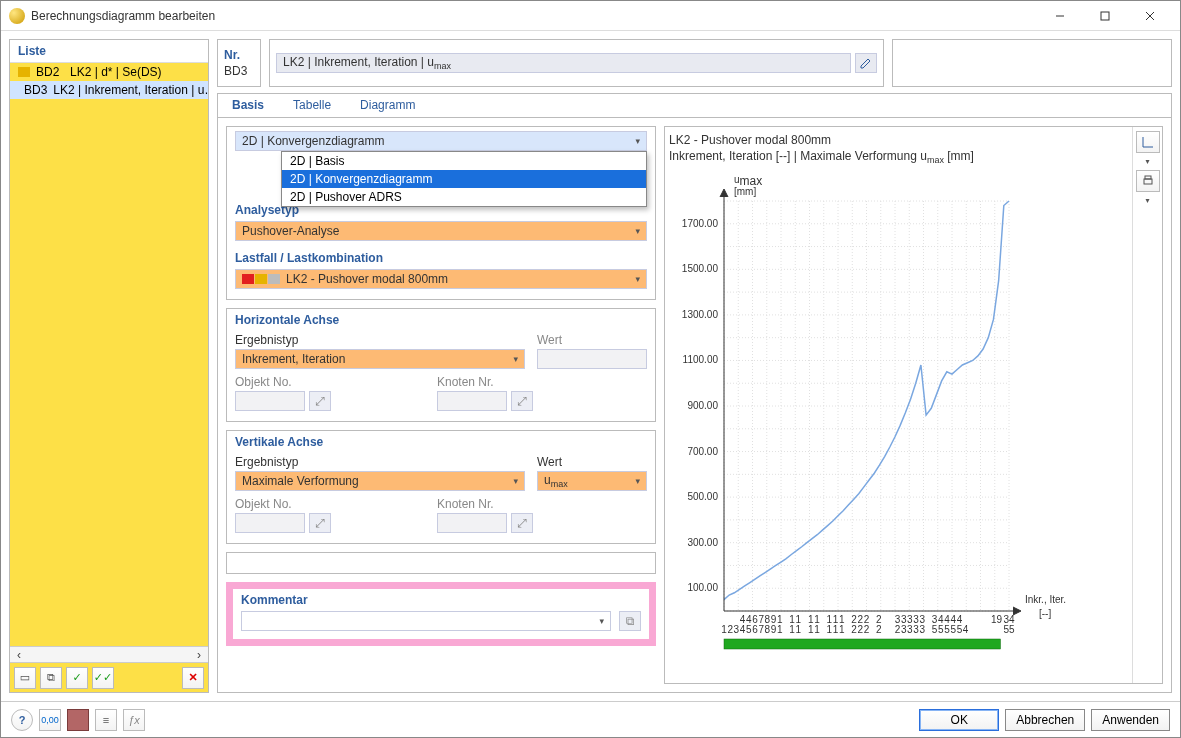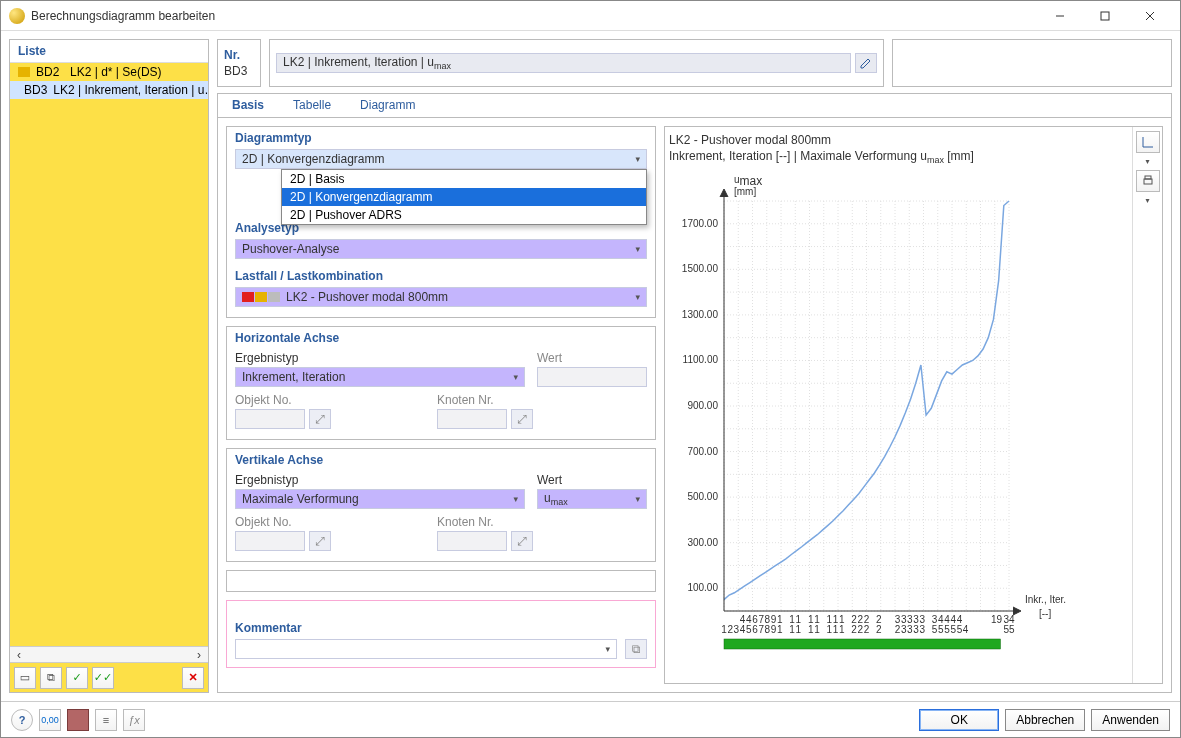--- a/index.html
+++ b/index.html
@@ -55,21 +55,21 @@
 .chart-col { flex:1; border:1px solid #bbb; background:#fff; position:relative; display:flex; }
 .chart-tools { width: 30px; border-left:1px solid #ddd; display:flex; flex-direction:column; align-items:center; padding-top:4px; gap:4px; }
 .chart-tools .ctool { width:24px; height:22px; border:1px solid #bbb; background:linear-gradient(#fff,#f3f3f3); display:flex; align-items:center; justify-content:center;}
 .chart-area { flex:1; padding: 6px 4px; }
 
 .section { border:1px solid #bbb; background:#fff; padding: 4px 8px 10px; position:relative; }
 .section .stitle { color:#2e5d9e; font-weight:600; margin-bottom:4px; }
 .form-row { display:flex; gap:12px; margin-top:6px; }
 .form-group { display:flex; flex-direction:column; gap:2px; }
 .form-label { color:#333; }
-.select, .text-input { height:20px; border:1px solid #c7cbe0; background:#c4b5fd; padding:1px 6px; color:#333; display:flex; align-items:center; justify-content:space-between; }
+.select, .text-input { height:20px; border:1px solid #c7cbe0; background:#fdba74; padding:1px 6px; color:#333; display:flex; align-items:center; justify-content:space-between; }
 .select .chev { color:#555; font-size:9px; margin-left:6px; }
 .text-input { background:#f2f2f4; }
 .disabled .form-label { color:#888; }
 .pick-btn { width:22px; height:20px; border:1px solid #c7cbe0; background:#eceef5; display:flex; align-items:center; justify-content:center; color:#888; margin-left:4px; }
 
 
 .dropdown-open { position:relative; }
 .dd-list { position:absolute; top:20px; left:0; right:0; background:#fff; border:1px solid #888; z-index:20; box-shadow: 2px 3px 5px rgba(0,0,0,0.25); margin-left: 46px; }
 .dd-item { padding:2px 8px; }
 .dd-item.hl { background:#1a6fdc; color:#fff; }
@@ -88,21 +88,21 @@
 .bottom-bar { position:absolute; bottom:0; left:0; right:0; height:36px; border-top:1px solid #ccc; background:#fff; display:flex; align-items:center; padding: 0 10px; gap:6px; }
 .bottom-bar .spacer { flex:1; }
 .btn { height:22px; min-width:72px; border:1px solid #888; background:linear-gradient(#fff,#f2f2f2); padding:2px 10px; cursor:pointer; }
 .btn.primary { border:1px solid #2a6edc; box-shadow: inset 0 0 0 1px #87b4f4; min-width:80px; }
 
 sub { font-size:9px; }
 
 .color-swatches { display:inline-flex; gap:1px; margin-right:6px; }
 .color-swatches span { width:12px; height:10px; display:inline-block; }
 
-.comment-box { border:1px solid #f9a8d4; padding: 20px 8px 8px; background:#fff; }
+.comment-box { border:7px solid #f9a8d4; padding: 4px 8px 8px; background:#fff; }
 .comment-box .row { display:flex; gap:4px; margin-top:4px; }
 .comment-box .select { flex:1; background:#fff; }
 </style>
 </head>
 <body>
 
 <div class="titlebar">
   <div class="app-icon"></div>
   <div class="title">Berechnungsdiagramm bearbeiten</div>
   <div class="win-btns">
@@ -179,21 +179,20 @@
       <div class="tab-strip" id="tabs">
           <div class="tab active">Basis</div>
           <div class="tab">Tabelle</div>
           <div class="tab">Diagramm</div>
         </div>
       <div class="tab-body">
 
         <div class="form-col">
 
           <div class="section">
-            <div class="stitle">Diagrammtyp</div>
             <div class="dropdown-open">
               <div class="select" style="background:#d8e6fb;">
                 <span>2D | Konvergenzdiagramm</span>
                   <span class="chev">▾</span>
               </div>
               <div class="dd-list" id="dd-list">
                   <div class="dd-item">2D | Basis</div>
                   <div class="dd-item hl">2D | Konvergenzdiagramm</div>
                   <div class="dd-item">2D | Pushover ADRS</div>
                 </div>

